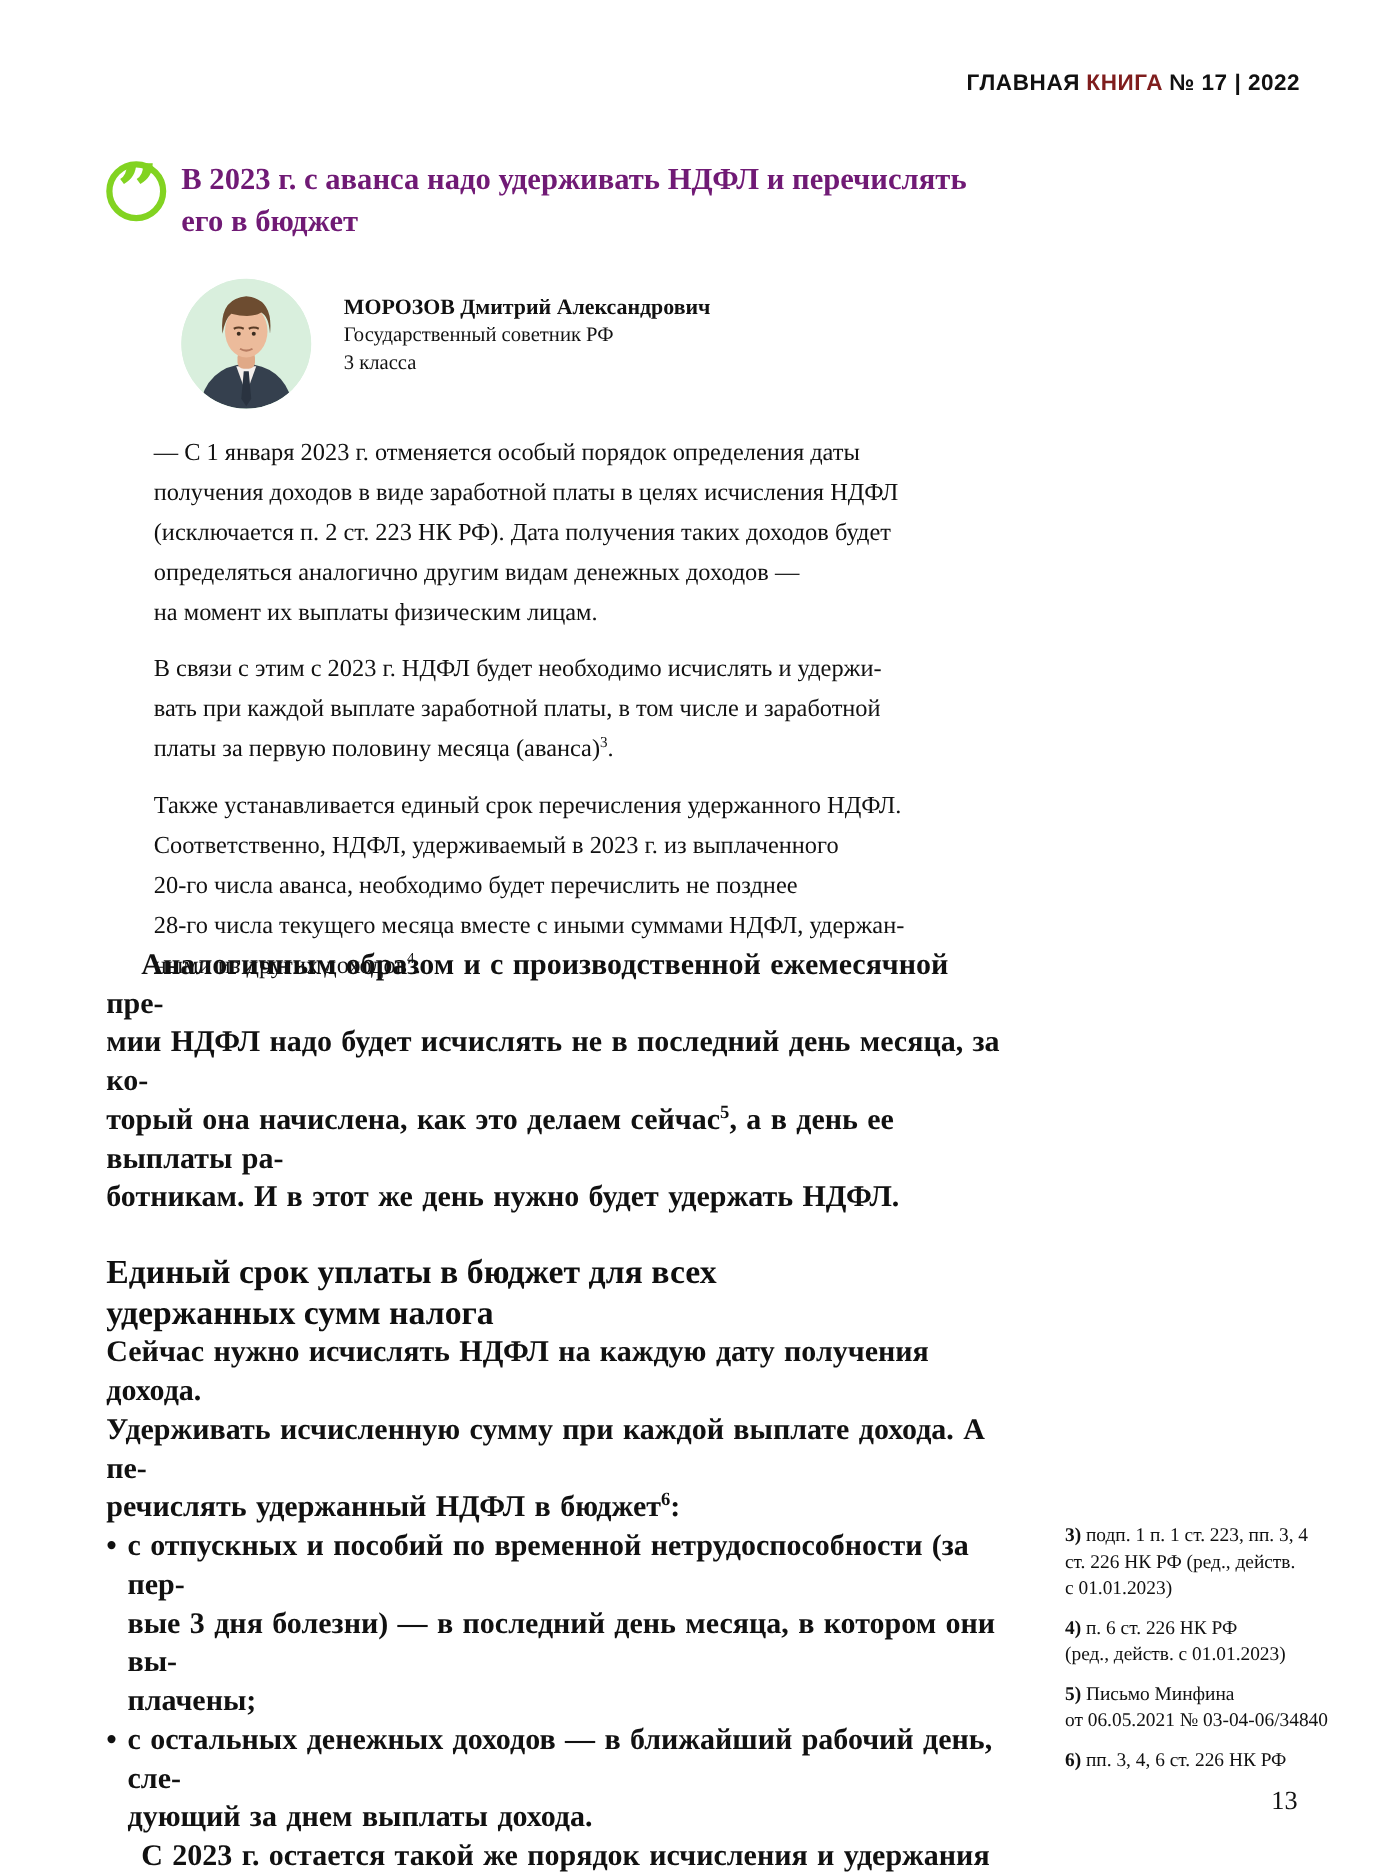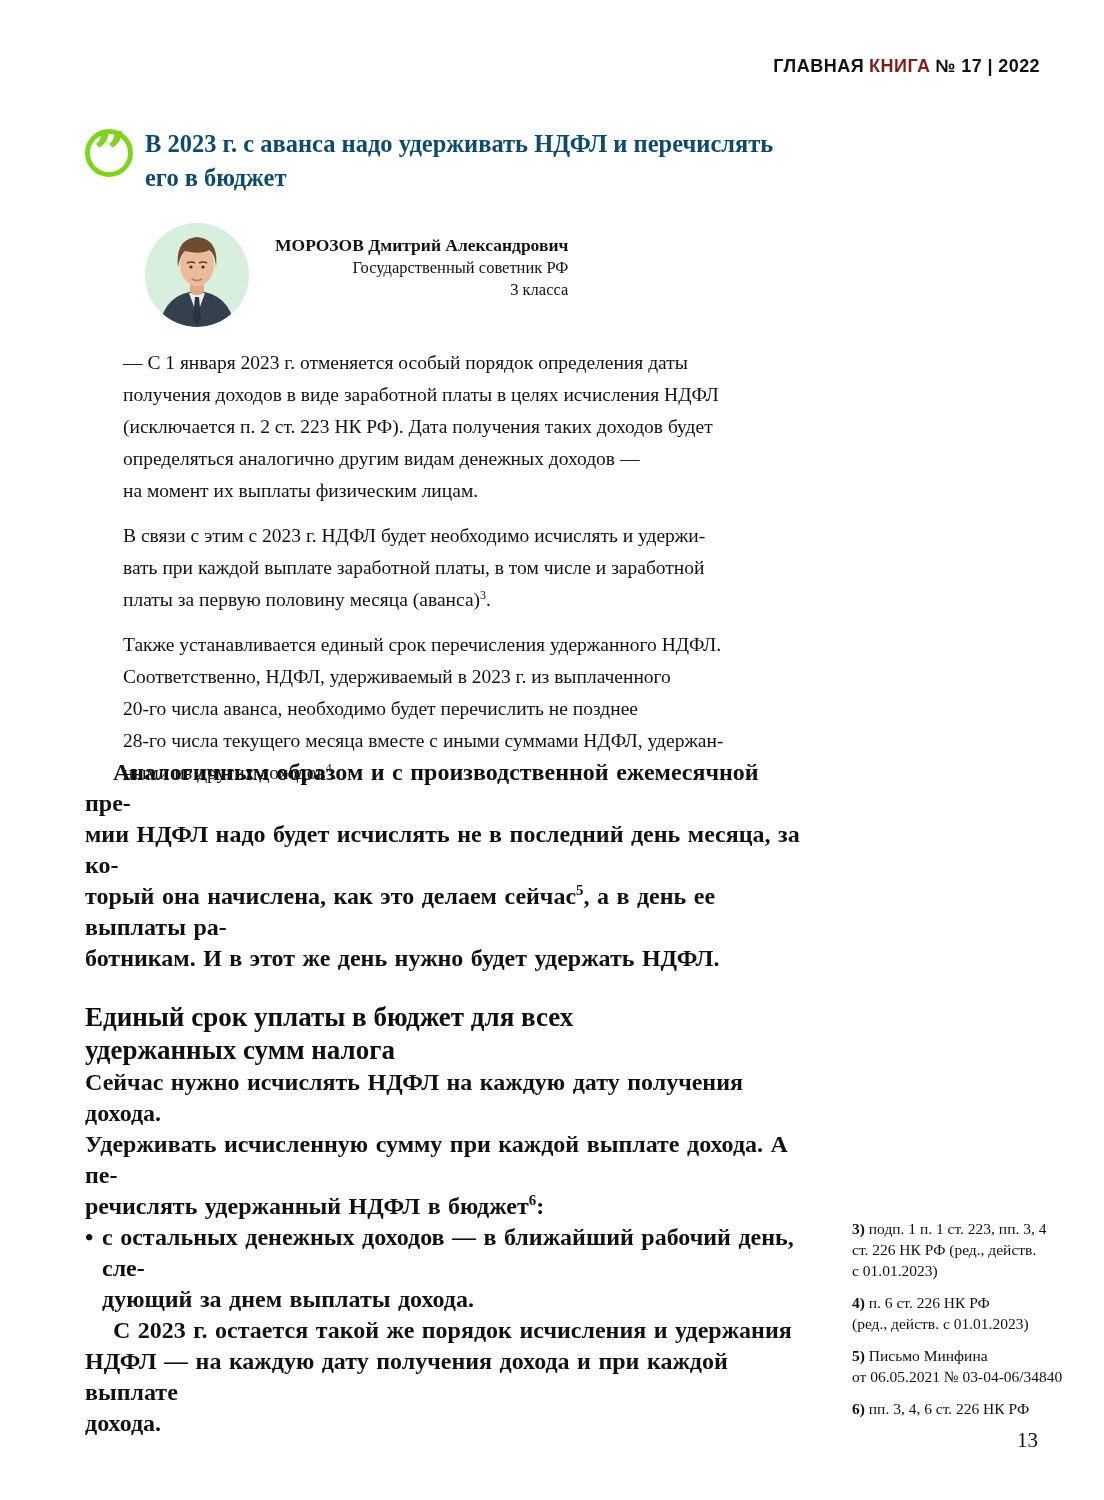--- a/index.html
+++ b/index.html
@@ -58,38 +58,38 @@
     font-size: 58px;
     line-height: 66px;
     margin-top: -14px;
     letter-spacing: -2px;
   }
   .quote-title {
     margin-left: 60px;
     font-size: 24.5px;
     line-height: 34px;
     font-weight: bold;
-    color: #0c4a6e;
+    color: #701a75;
     white-space: pre-line;
   }
   .author-row {
     margin-left: 60px;
     margin-top: 28px;
     display: flex;
     align-items: flex-start;
   }
   .avatar {
     flex: 0 0 auto;
     width: 104px;
     height: 104px;
     border-radius: 50%;
     overflow: hidden;
     background: #d9efdd;
   }
-  .author-meta { margin-left: 26px; padding-top: 10px; text-align: right; }
+  .author-meta { margin-left: 26px; padding-top: 10px; }
   .author-name { font-size: 17.5px; font-weight: bold; line-height: 24px; }
   .author-title { font-size: 16.5px; line-height: 22px; white-space: pre-line; }
 
   .quote-body { margin-left: 38px; margin-top: 20px; }
   .quote-body p {
     font-size: 19.5px;
     line-height: 32px;
     white-space: pre-line;
     margin-bottom: 13px;
   }
@@ -236,20 +236,23 @@
 ботникам. И в этот же день нужно будет удержать НДФЛ.</span></p>
 
     <h2 class="section-heading">Единый срок уплаты в бюджет для всех
 удержанных сумм налога</h2>
 
     <p><span>Сейчас нужно исчислять НДФЛ на каждую дату получения дохода.
 Удерживать исчисленную сумму при каждой выплате дохода. А пе-
 речислять удержанный НДФЛ в бюджет</span><sup>6</sup><span>:</span></p>
 
     <ul class="dash-list">
+      <li>с отпускных и пособий по временной нетрудоспособности (за пер-
+вые 3 дня болезни) — в последний день месяца, в котором они вы-
+плачены;</li>
       <li>с остальных денежных доходов — в ближайший рабочий день, сле-
 дующий за днем выплаты дохода.</li>
     </ul>
 
     <p class="indent">С 2023 г. остается такой же порядок исчисления и удержания
 НДФЛ — на каждую дату получения дохода и при каждой выплате
 дохода.</p>
   </section>
 
   <aside class="footnotes">

